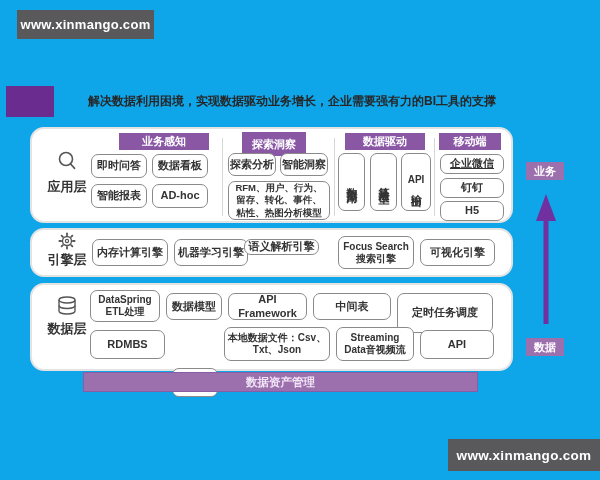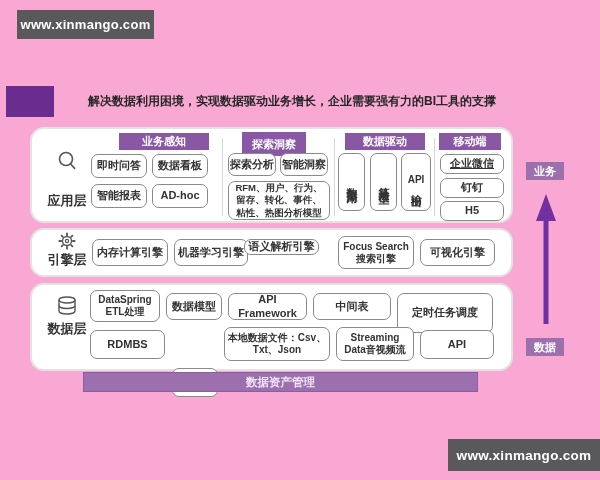--- a/index.html
+++ b/index.html
@@ -1,23 +1,23 @@
 <!DOCTYPE html>
 <html><head>
 <meta charset="utf-8">
 <style>
   html,body{margin:0;padding:0;}
-  .page{position:relative;width:600px;height:480px;background:#f9a8d4;
+  .page{position:relative;width:600px;height:480px;background:#0ea5e9;
         font-family:"Liberation Sans","DejaVu Sans",sans-serif;overflow:hidden;}
   .wm{position:absolute;background:#59595b;color:#fff;display:flex;align-items:center;
       justify-content:center;font-weight:bold;letter-spacing:.3px;}
   .title-square{position:absolute;left:6px;top:86px;width:48px;height:31px;background:#6a2c8f;}
   .page-title{position:absolute;left:88px;top:93px;font-size:12px;font-weight:bold;color:#262626;}
   .container{position:absolute;border:2px solid #e3e3e3;border-radius:14px;background:#fff;box-sizing:border-box;}
-  .layer-label{position:absolute;display:flex;flex-direction:column;align-items:center;gap:20px;}
+  .layer-label{position:absolute;display:flex;flex-direction:column;align-items:center;gap:6px;}
   .layer-label .txt{font-weight:bold;font-size:13px;color:#333;}
   .badge{position:absolute;background:#8a57a5;color:#fff;font-weight:bold;font-size:11px;
          display:flex;align-items:center;justify-content:center;}
   .box{position:absolute;border:1.5px solid #8a8a8a;border-radius:7px;background:#fff;
        display:flex;align-items:center;justify-content:center;text-align:center;
        font-weight:bold;font-size:11px;color:#333;white-space:pre-line;line-height:1.2;box-sizing:border-box;}
   .small{font-size:10px;}
   .tiny{font-size:9.5px;line-height:1.3;padding:2px 3px;}
   .vbox{flex-direction:column;padding:4px 0;gap:0;}
   .vprefix{font-size:10px;line-height:1;}

